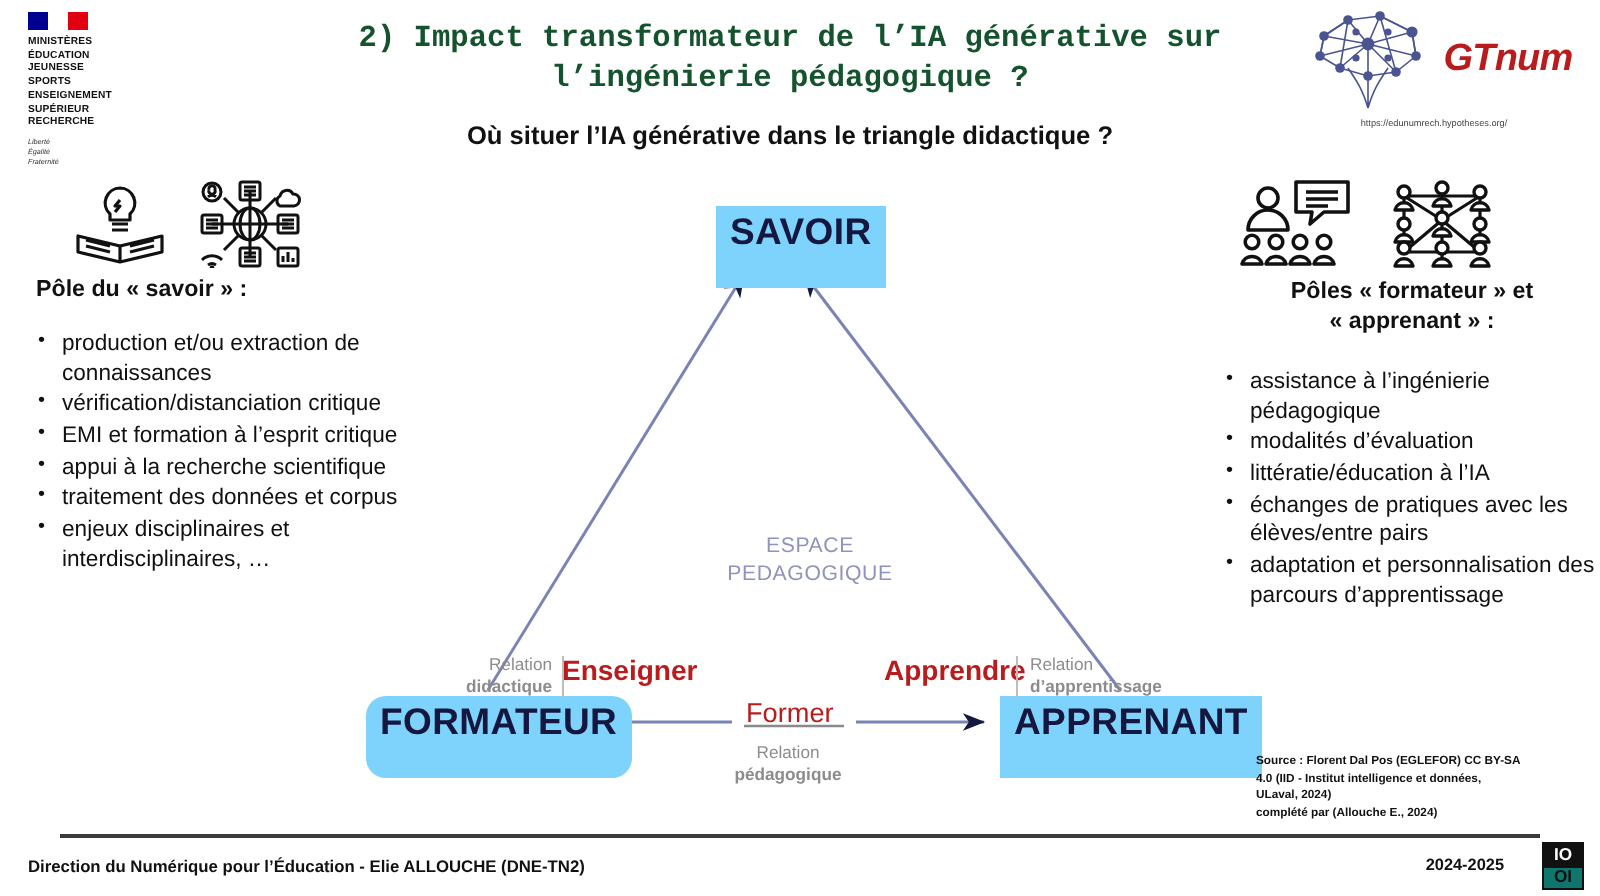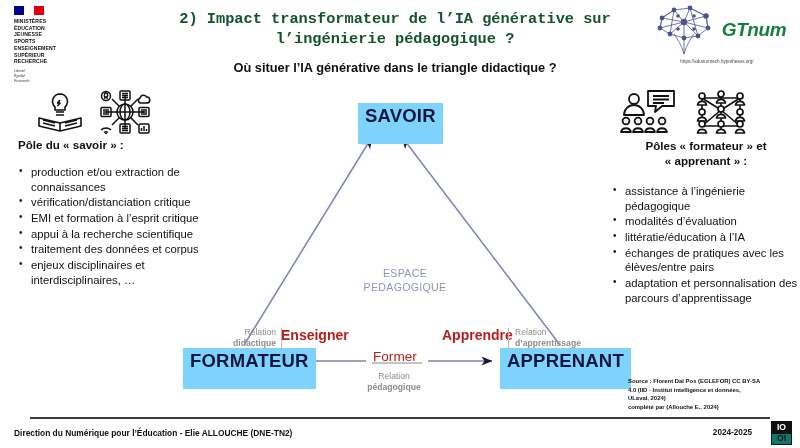--- a/index.html
+++ b/index.html
@@ -20,21 +20,21 @@
   #marianne .flag .w { background:#fff; }
   #marianne .flag .r { background:#E1000F; }
   #marianne .mtext { font-size:5.1px; font-weight:bold; line-height:1.32;
       letter-spacing:.1px; color:#111; }
   #marianne .devise { margin-top:4px; font-size:3.6px; line-height:1.35;
       font-style:italic; color:#333; }
 
   #gtnum { position:absolute; right:8px; top:2px; width:150px; text-align:center; }
   #gtnum .gt-wrap { display:flex; align-items:center; justify-content:center; gap:2px; }
   #gtnum .gtlabel { font-size:19px; font-weight:bold; font-style:italic;
-      color:#15803d; letter-spacing:-.4px; }
+      color:#b91c1c; letter-spacing:-.4px; }
   #gtnum .gturl { font-size:4.6px; color:#444; margin-top:1px; }
 
   
   #title {
     position:absolute; left:140px; top:10px; width:510px;
     text-align:center; font-size:15.3px; font-weight:bold; line-height:1.28;
     color:#14532d;
     font-family:Liberation Mono, monospace;
   }
   #subtitle {
@@ -67,21 +67,21 @@
   
   #diagram { position:absolute; left:170px; top:95px; width:470px; height:300px; }
   #diagram svg.lines { position:absolute; left:0; top:0; width:470px; height:300px; }
 
   .node {
     position:absolute; background:#7dd3fc; color:#15173f;
     font-weight:bold; letter-spacing:.2px; text-align:center;
     padding:2px 7px 17px 7px; white-space:nowrap;
   }
   #node-savoir { left:188px; top:8px; font-size:18.5px; }
-  #node-formateur { left:13px; top:253px; font-size:18.5px; }
+  #node-formateur { left:13px; top:253px; font-size:18.5px;border-radius:10px; }
   #node-apprenant { left:330px; top:253px; font-size:18.5px; }
 
   .verb { position:absolute; color:#b91c1c; font-weight:bold; font-size:14px; }
   #verb-enseigner { left:111px; top:232px; }
   #verb-apprendre { left:272px; top:232px; }
   #verb-former { left:203px; top:254px; font-size:13.6px; font-weight:normal; }
 
   .rel { position:absolute; color:#8c8c8c; font-size:8.6px; line-height:1.25; }
   .rel .b { font-weight:bold; display:block; }
   #rel-didactique { left:56px; top:232px; text-align:right; width:50px; }

